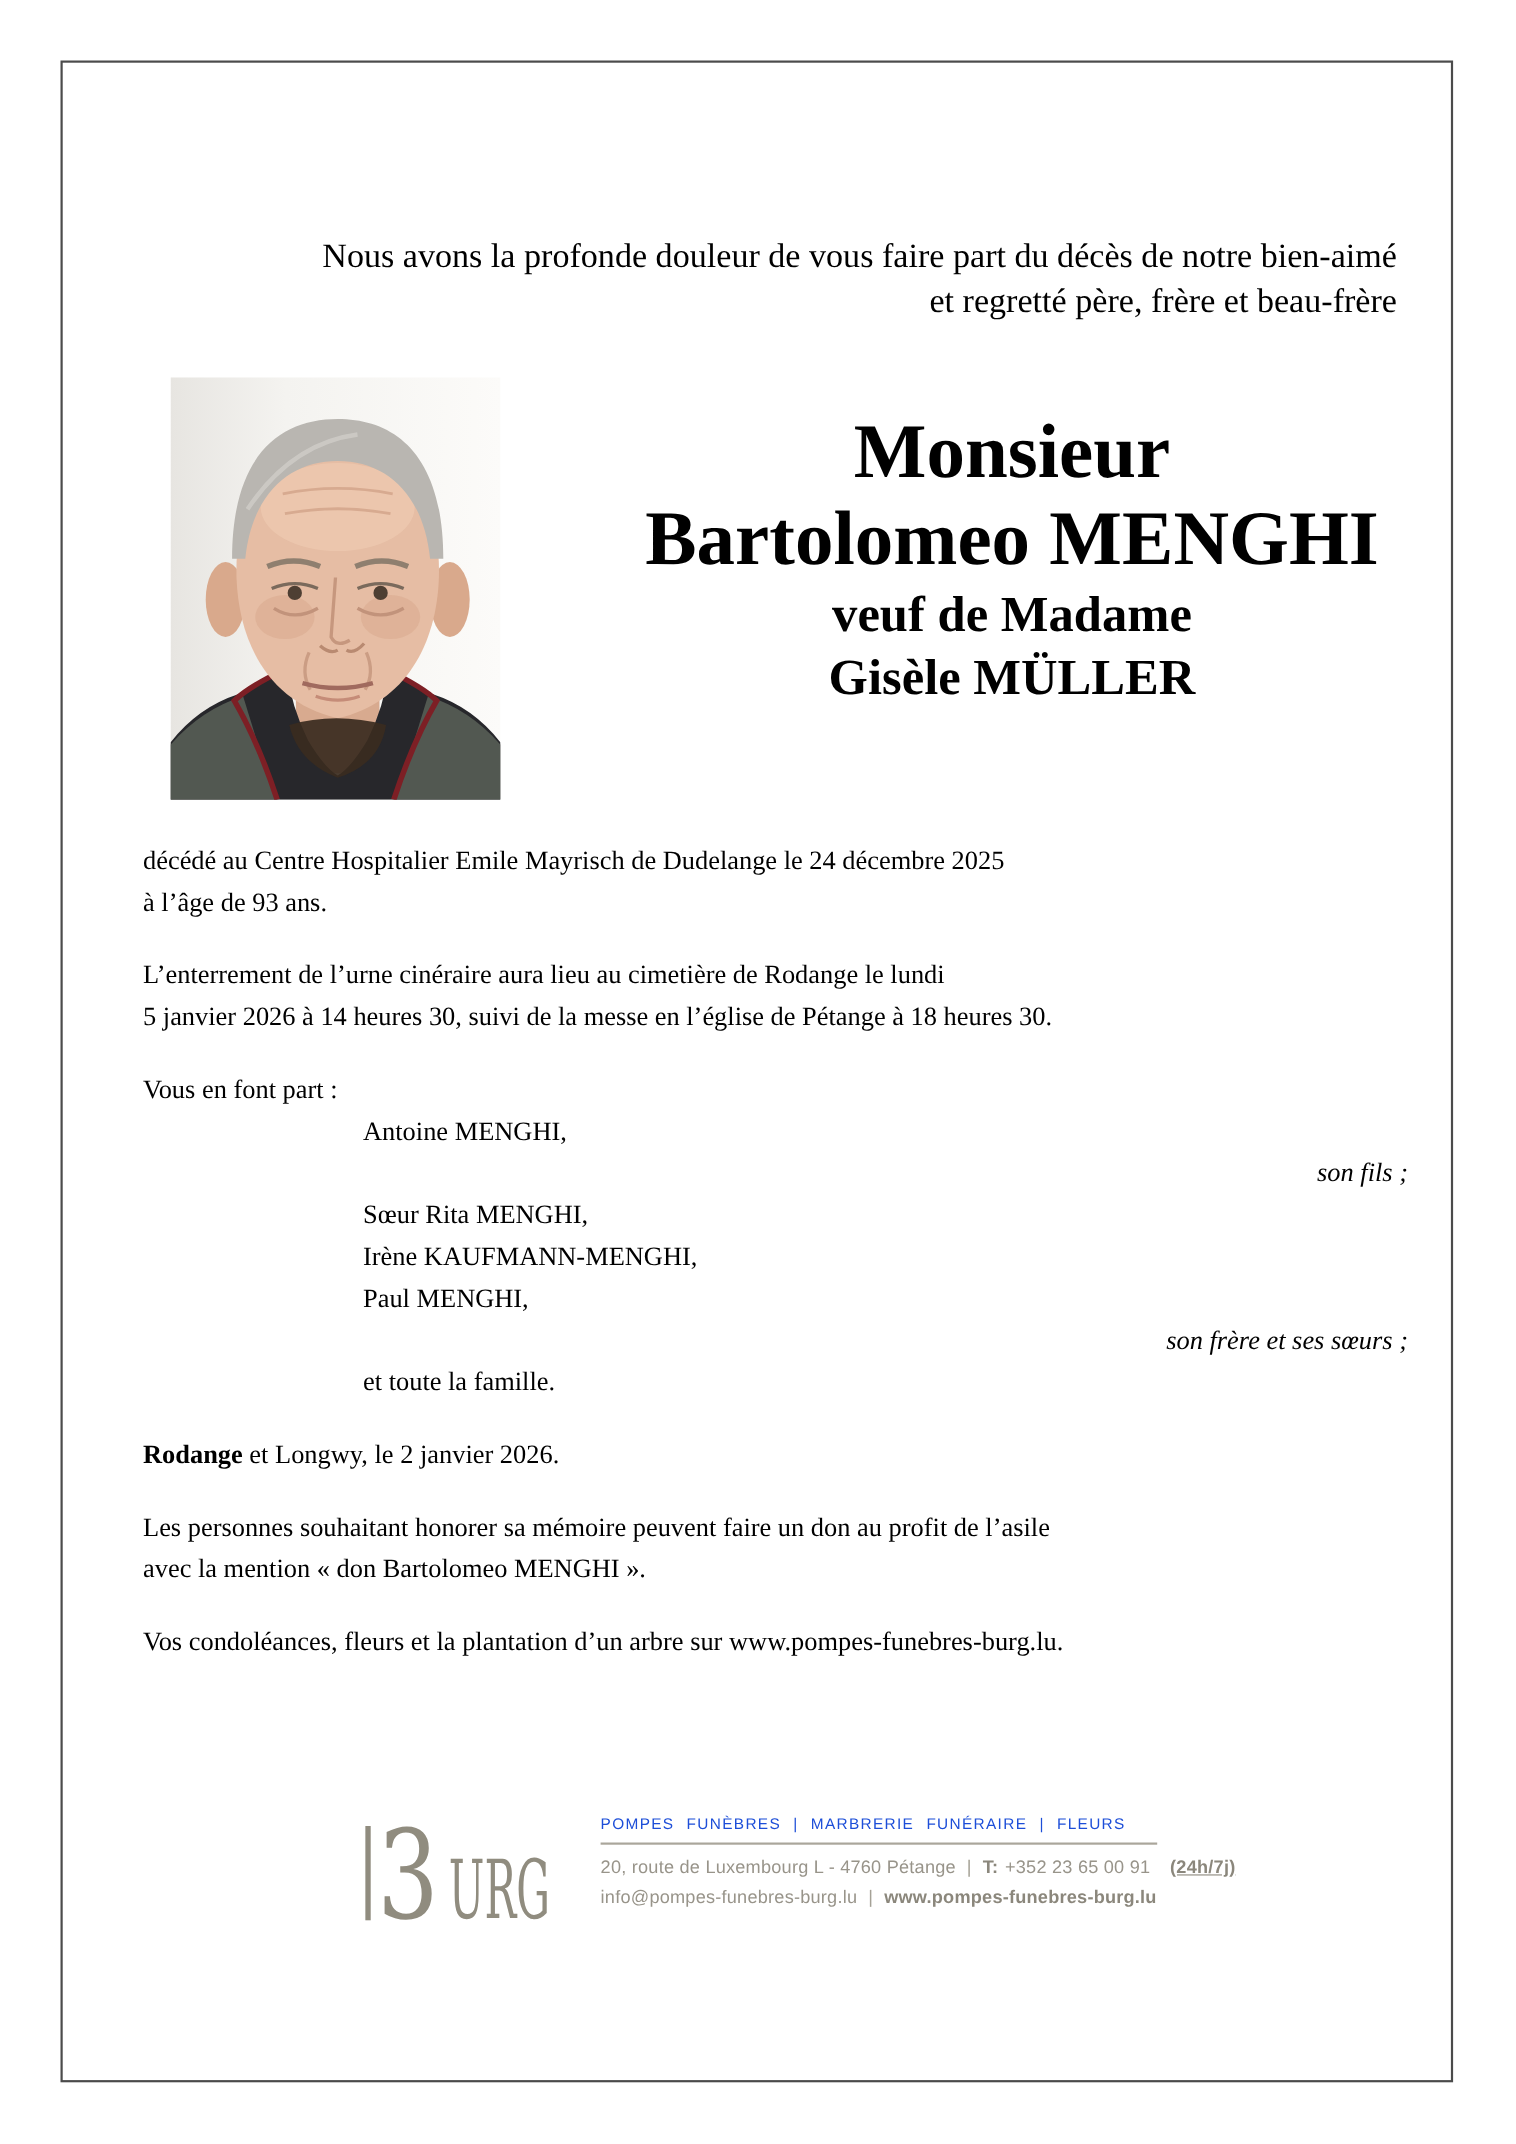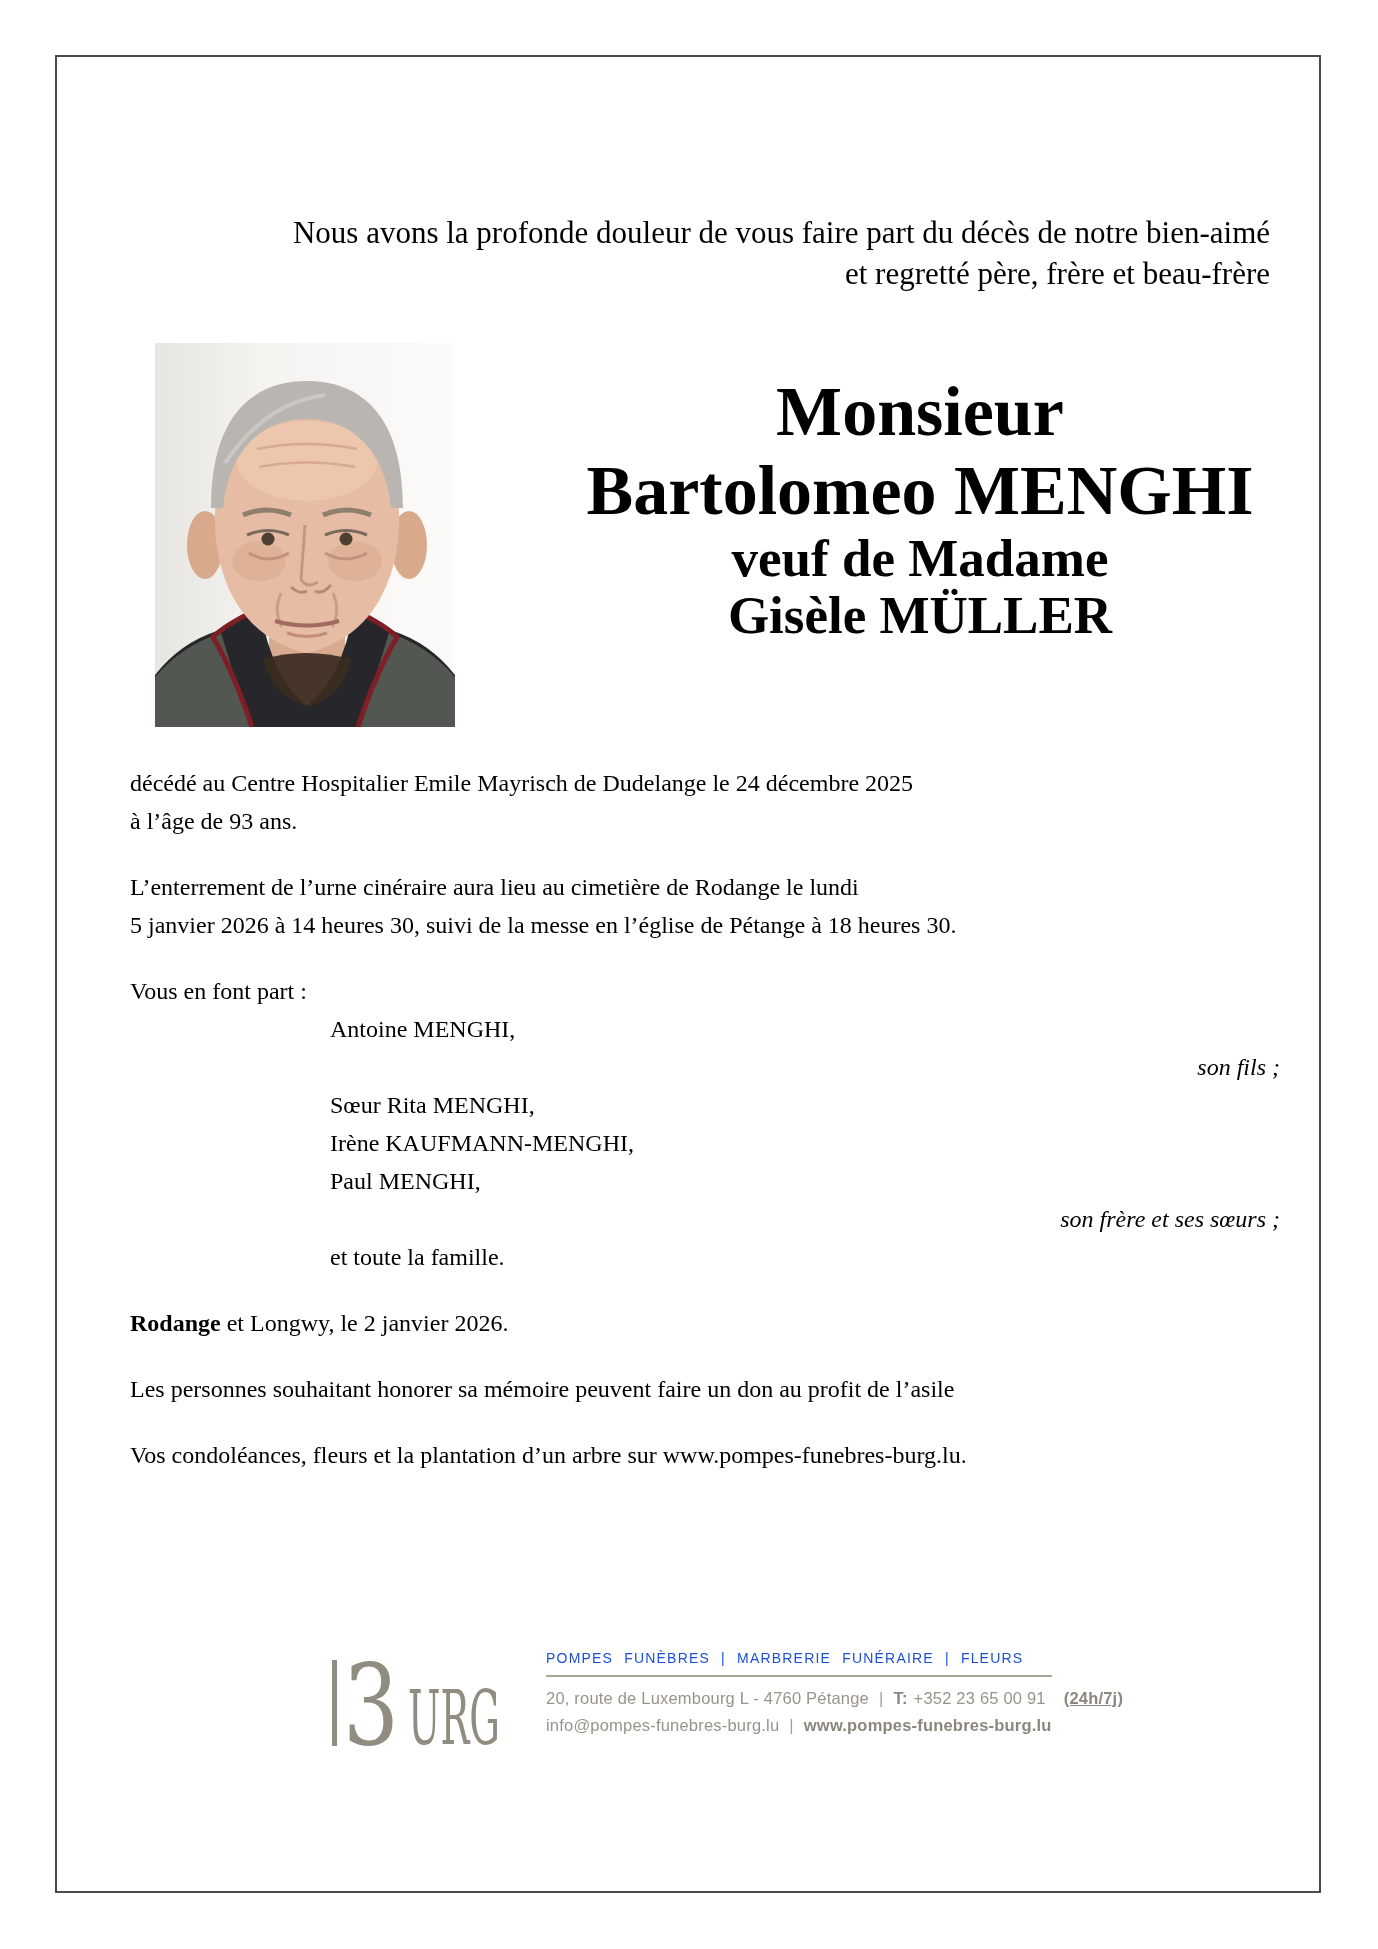--- a/index.html
+++ b/index.html
@@ -13,21 +13,21 @@
   }
   .intro{
     position:absolute;left:110px;top:212px;width:1160px;
     text-align:right;font-size:31px;line-height:41px;
   }
   .title-block{
     position:absolute;left:562px;top:372px;width:716px;
     text-align:center;font-weight:bold;
   }
   .title-lg{font-size:70px;line-height:79px;}
-  .title-sm{font-size:53px;line-height:57px;}
+  .title-sm{font-size:46px;line-height:57px;}
   .photo{
     position:absolute;left:155px;top:343px;width:300px;height:384px;
   }
   .content{
     position:absolute;left:130px;top:764px;width:1150px;
     font-size:24px;line-height:38px;
   }
   .content p{margin:0 0 28px 0;}
   .content .block{margin:0 0 28px 0;}
   .line{display:block;}
@@ -146,20 +146,21 @@
       <span class="line indent">Irène KAUFMANN-MENGHI,</span>
       <span class="line indent">Paul MENGHI,</span>
       <span class="line role">son frère et ses sœurs ;</span>
       <span class="line indent">et toute la famille.</span>
     </div>
 
     <p><span class="b">Rodange</span><span> et Longwy, le 2 janvier 2026.</span></p>
 
     <p>
       <span class="line">Les personnes souhaitant honorer sa mémoire peuvent faire un don au profit de l’asile</span>
+      <span class="line">avec la mention « don Bartolomeo MENGHI ».</span>
     </p>
 
     <p>Vos condoléances, fleurs et la plantation d’un arbre sur www.pompes-funebres-burg.lu.</p>
 
   </div>
 
   <svg class="footer-logo" viewBox="0 0 172 90" xmlns="http://www.w3.org/2000/svg">
     <rect x="0" y="4" width="5" height="86" fill="#908c7f"></rect>
     <text x="11" y="88" font-family="DejaVu Serif, Liberation Serif, serif" font-size="112" fill="#908c7f" textLength="56" lengthAdjust="spacingAndGlyphs">3</text>
     <text x="76" y="88" font-family="DejaVu Serif, Liberation Serif, serif" font-size="74" fill="#908c7f" textLength="92" lengthAdjust="spacingAndGlyphs">URG</text>

